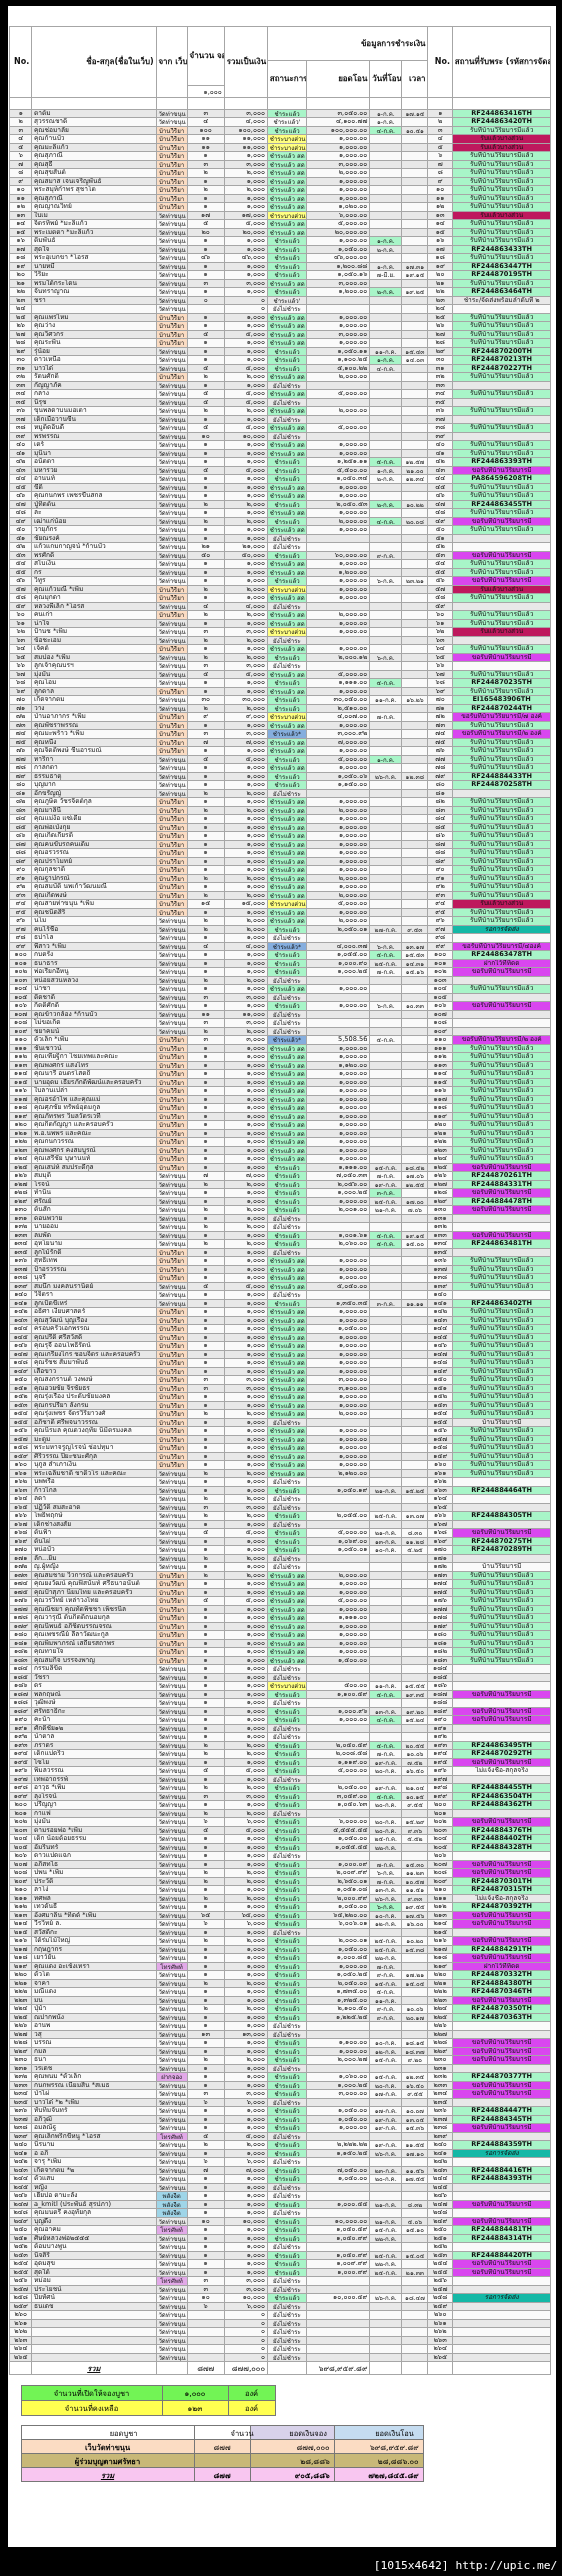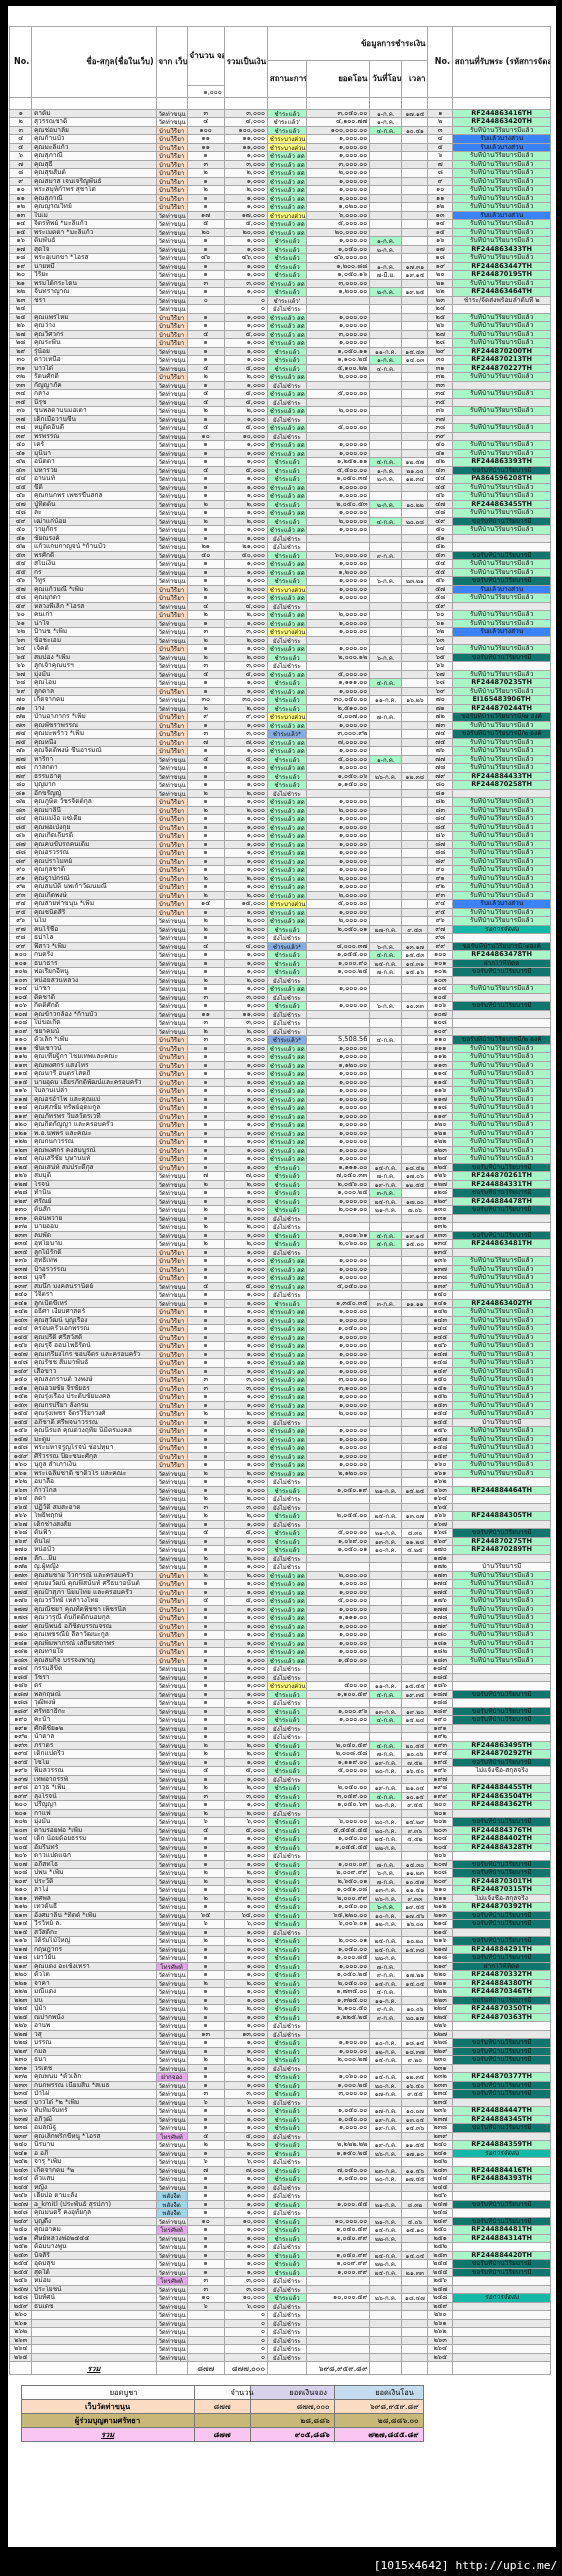--- a/index.html
+++ b/index.html
@@ -25,21 +25,21 @@
   td.name{text-align:left;}
   td.from{text-align:center;font-size:6.1px;}
   td.stat{text-align:center;font-size:6.1px;}
   td.recv{text-align:center;font-size:6.6px;}
   .c1{color:#e00000;margin-left:29px;} .c2{color:#00a651;} .c3{color:#1f3dbf;} .c4{color:#7030a0;}
   .f1{background:#fbdcc3;} .f2{background:#e2a9e8;} .f3{background:#9fd5e8;} .f4{background:#e2a9e8;}
   .s0,.s1{background:#a8f5c8;} .s2,.s6{background:#ffff80;color:#8a6d00;font-size:5.2px;}
   .s3{color:#ff0000;} .s4{background:#85aede;} .s5{background:transparent;}
   .dg{background:#a8f5c8;}
   .r0{background:#a8f5c8;} .r1{background:#a8f5c8;font-weight:bold;font-size:7px;}
-  .r2{background:#3b82f6;} .r3,.r8{background:#0f766e;} .r4{background:#14b8a6;font-style:italic;}
+  .r2{background:#be185d;} .r3,.r8{background:#d946ef;} .r4{background:#14b8a6;font-style:italic;}
   .r6{color:#e00000;}
   .main tfoot tr{height:13px;background:#fff;}
   .main tfoot td{font-size:7.5px;}
   .tot-label{text-align:center;font-weight:bold;font-style:italic;text-decoration:underline;font-size:8.4px;}
   .sum1{width:253px;margin:9.4px 0 0 13px;border:0.9px solid #555;}
   .sum1 td{border:0.9px solid #777;font-size:7.5px;height:14px;padding:0 2.8px;text-align:center;}
   .sum1 tr.g td{background:#72f455;} .sum1 tr.y td{background:#ffff50;}
   .sum2{width:403px;margin:9.4px 0 0 13px;border:0.9px solid #555;}
   .sum2 td{border:0.9px solid #777;font-size:7.5px;height:13px;padding:0 3.8px;text-align:center;}
   .sum2 .num{text-align:right;}
@@ -2193,21 +2193,21 @@
           <td class="total">๒,๐๐๐</td>
           <td class="stat s1">ชำระแล้ว สด</td>
           <td class="amt">๒,๑๒๐.๐๐</td>
           <td class="date"></td>
           <td class="time"></td>
           <td class="no">๑๖๑</td>
           <td class="recv r0">รับที่บ้านวิริยบารมีแล้ว</td>
         </tr>
         <tr>
           <td class="no">๑๖๒</td>
-          <td class="name c1">อมาลือ</td>
+          <td class="name c1">นพพรือ</td>
           <td class="from f0">วัดท่าขนุน</td>
           <td class="qty">๑</td>
           <td class="total">๑,๐๐๐</td>
           <td class="stat s3">ยังไม่ชำระ</td>
           <td class="amt"></td>
           <td class="date"></td>
           <td class="time"></td>
           <td class="no">๑๖๒</td>
           <td class="recv r7"></td>
         </tr>
@@ -3561,20 +3561,39 @@
         <td></td>
         <td class="amt">๖๙๘,๙๕๙.๘๙</td>
         <td></td>
         <td></td>
         <td></td>
         <td></td>
       </tr>
     </tfoot>
   </table>
 
+  <table class="sum1">
+    <colgroup>
+        <col style="width:141px">
+        <col style="width:66px">
+        <col style="width:47px">
+      </colgroup>
+    <tbody>
+        <tr class="g">
+      <td>จำนวนที่เปิดให้จองบูชา</td>
+      <td>๑,๐๐๐</td>
+      <td>องค์</td>
+    </tr>
+    <tr class="y">
+      <td>จำนวนที่คงเหลือ</td>
+      <td>๑๒๓</td>
+      <td>องค์</td>
+    </tr>
+  </tbody>
+    </table>
 
   <table class="sum2">
     <colgroup>
         <col style="width:173px">
         <col style="width:56px">
         <col style="width:84px">
         <col style="width:89px">
       </colgroup>
     <tbody>
         <tr class="hdr">

